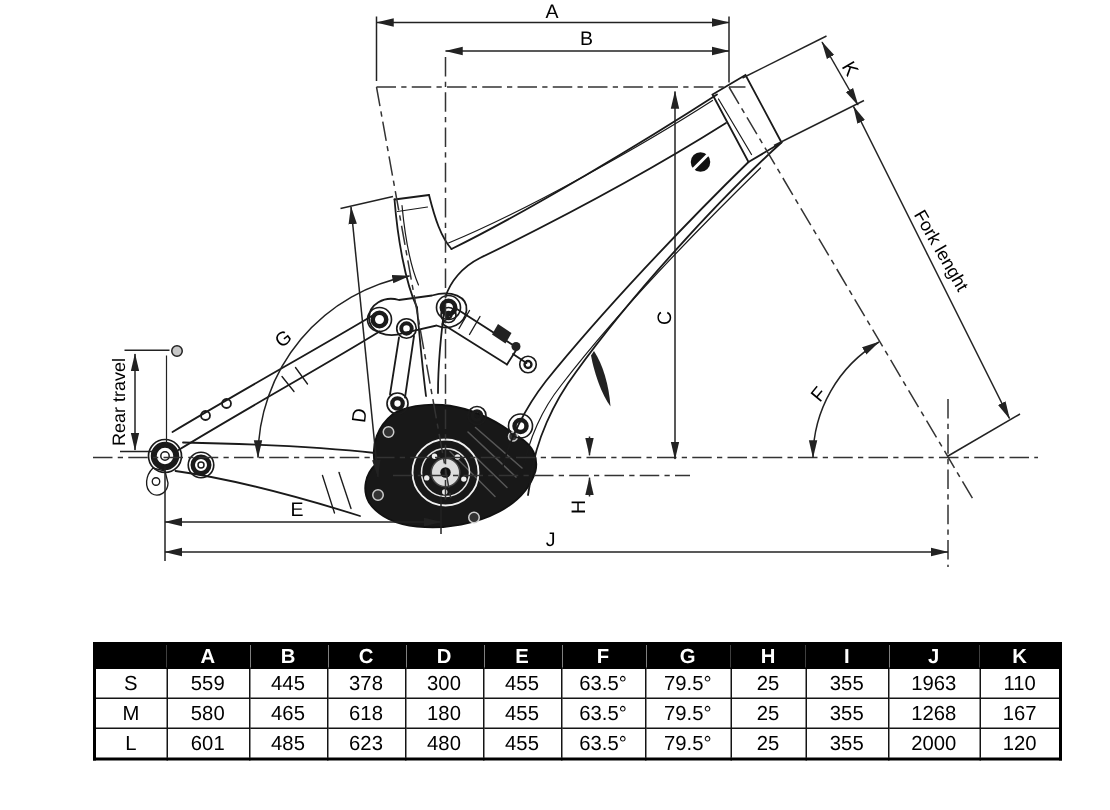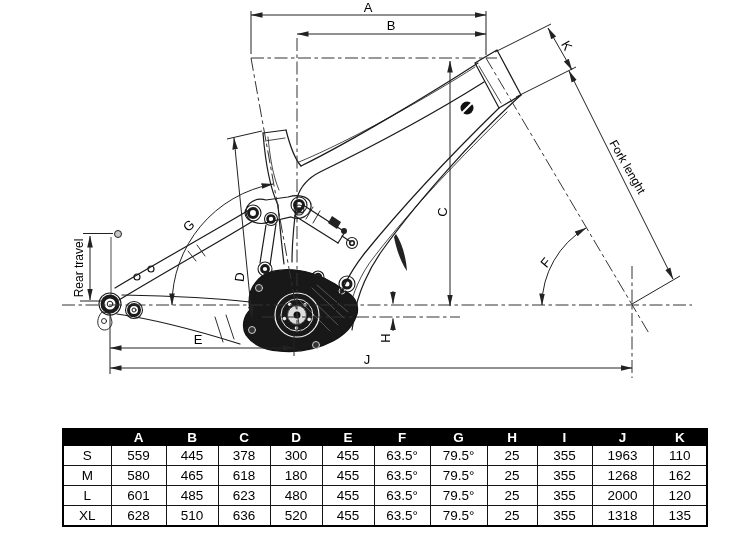--- a/index.html
+++ b/index.html
@@ -294,46 +294,32 @@
       <td>580</td>
       <td>465</td>
       <td>618</td>
       <td>180</td>
       <td>455</td>
       <td>63.5°</td>
       <td>79.5°</td>
       <td>25</td>
       <td>355</td>
       <td>1268</td>
-      <td>162</td>
+      <td>167</td>
     </tr>
     <tr>
       <td>L</td>
       <td>601</td>
       <td>485</td>
       <td>623</td>
       <td>480</td>
       <td>455</td>
       <td>63.5°</td>
       <td>79.5°</td>
       <td>25</td>
       <td>355</td>
       <td>2000</td>
       <td>120</td>
     </tr>
-    <tr>
-      <td>XL</td>
-      <td>628</td>
-      <td>510</td>
-      <td>636</td>
-      <td>520</td>
-      <td>455</td>
-      <td>63.5°</td>
-      <td>79.5°</td>
-      <td>25</td>
-      <td>355</td>
-      <td>1318</td>
-      <td>135</td>
-    </tr>
   </tbody>
 </table>
 
 </div>
 
 </body></html>

